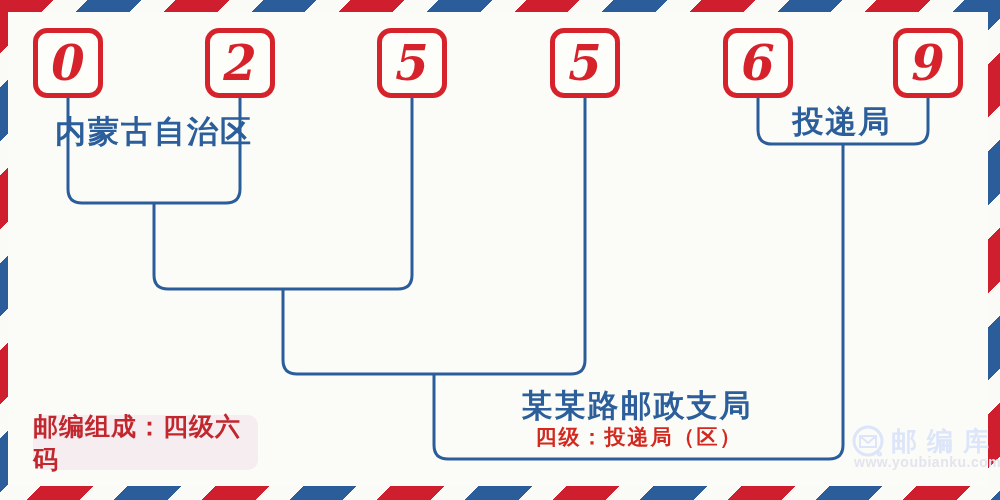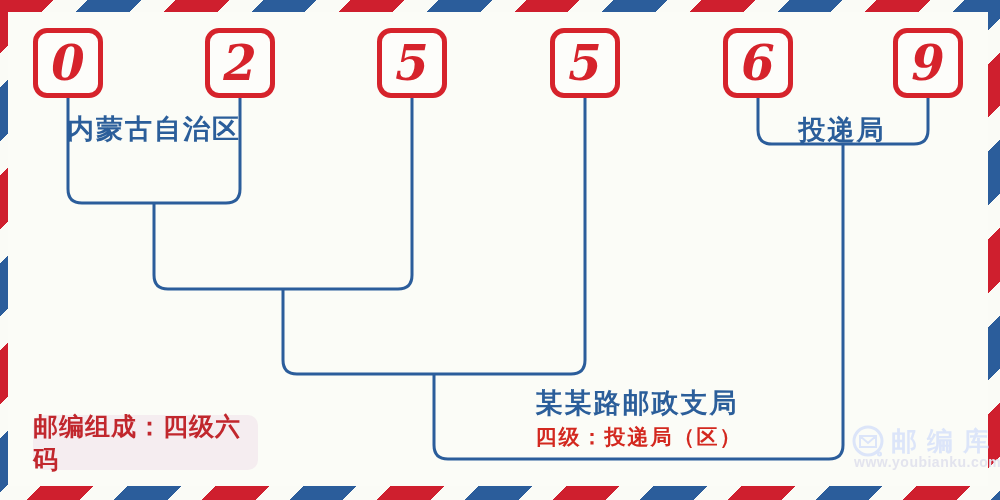--- a/index.html
+++ b/index.html
@@ -34,21 +34,21 @@
     font-family:"DejaVu Serif",serif;
     font-style:italic;font-weight:bold;
     font-size:48px;line-height:1;
     color:#d6232b;
   }
   .lbl{
     position:absolute;transform:translateX(-50%);
     white-space:nowrap;font-weight:bold;letter-spacing:2px;
     line-height:1;
   }
-  .lbl.blue{color:#2b5e9a;font-size:27px;}
+  .lbl.blue{color:#2b5e9a;font-size:31px;}
   .lbl.red{color:#d3281f;font-size:21px;}
   .badge{
     position:absolute;left:33px;top:415px;width:225px;height:55px;
     background:#f5edf0;border-radius:10px;
     display:flex;align-items:center;justify-content:center;
     color:#c1272d;font-weight:bold;font-size:25px;letter-spacing:1px;
   }
   .wm-icon{position:absolute;left:851px;top:424px;}
   .wm-brand{
     position:absolute;left:891px;top:428px;
@@ -92,21 +92,21 @@
     <span class="digit">9</span>
   </div>
 
   <div class="lbl blue" style="left:154px;top:116px">内蒙古自治区</div>
 
 
 
   <div class="lbl red" style="left:639px;top:426px">四级：投递局（区）</div>
   <div class="lbl blue" style="left:637px;top:390px">某某路邮政支局</div>
 
-  <div class="lbl blue" style="left:842px;top:117px">投递局</div>
+  <div class="lbl blue" style="left:842px;top:106px">投递局</div>
 
   <div class="badge">
     <span>邮编组成：四级六码</span>
   </div>
 
   <svg class="wm-icon" width="36" height="36" viewBox="0 0 36 36" fill="none" stroke="#dce5f9" stroke-width="3">
     <circle cx="17" cy="17" r="14"></circle>
     <path d="M9,12 H25 V23 H9 Z M9,12 L17,19 L25,12" stroke-width="2"></path>
     <circle cx="28.5" cy="30" r="1.5" stroke-width="2"></circle>
   </svg>

